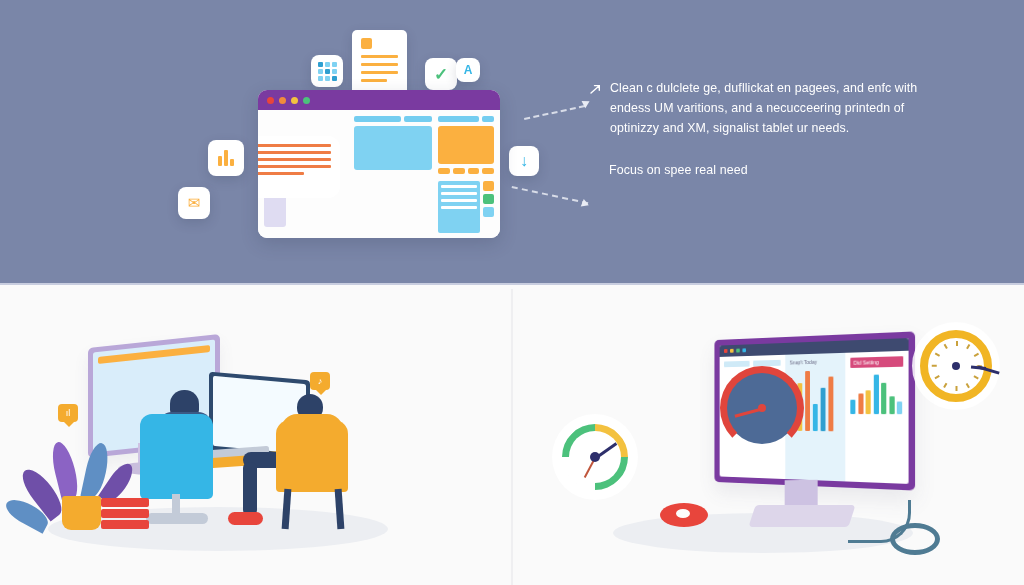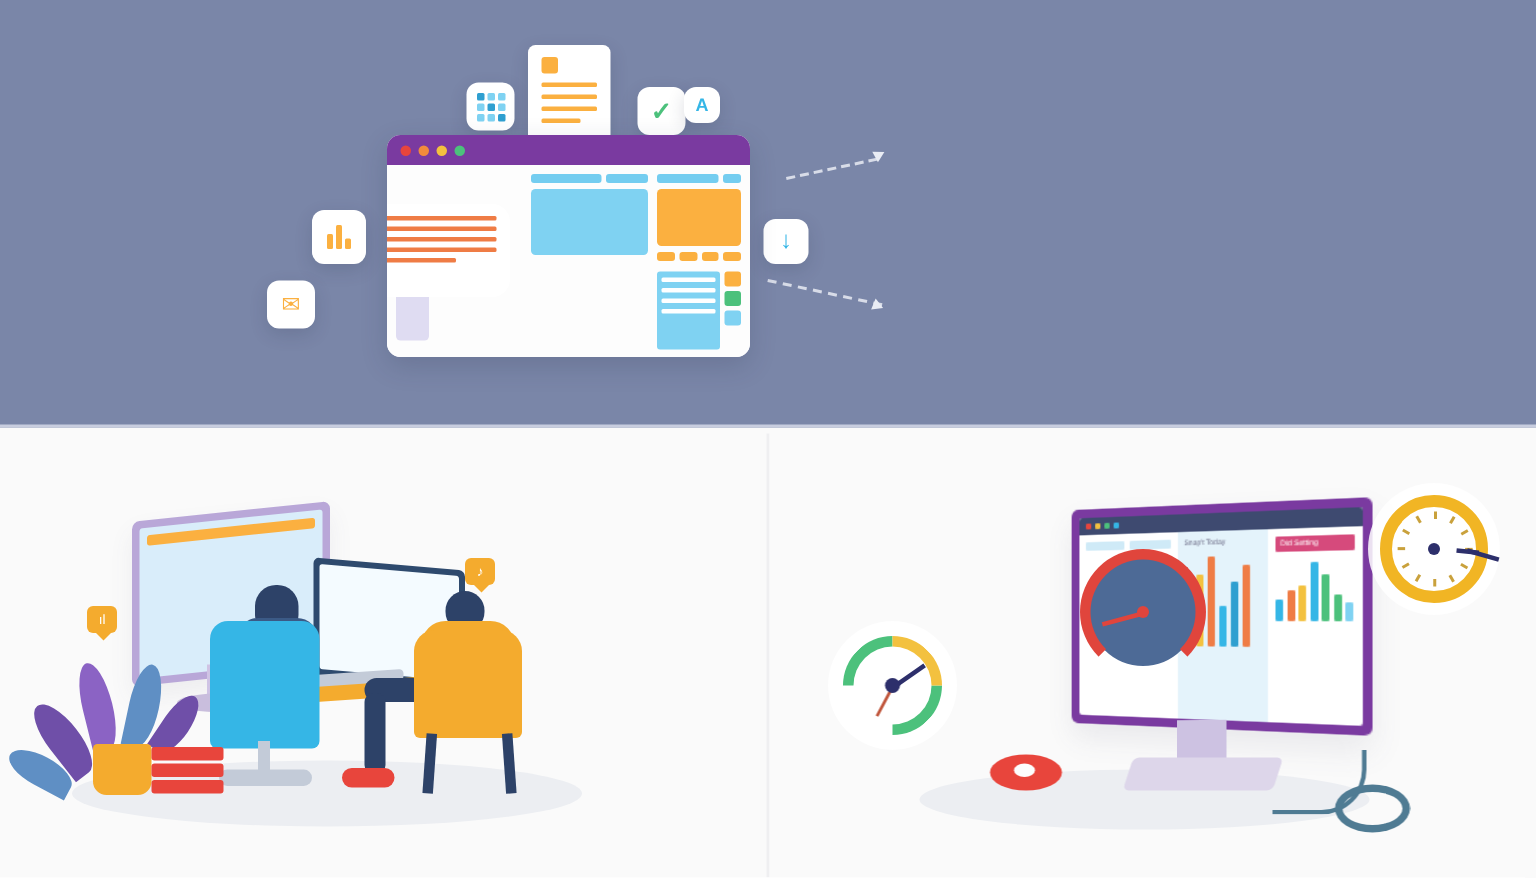--- a/index.html
+++ b/index.html
@@ -273,20 +273,32 @@
           <i style="width:100%"></i>
             <i style="width:100%"></i>
             <i style="width:100%"></i>
             <i style="width:100%"></i>
             <i style="width:64%"></i>
         </div>
       </div>
     </div>
 
     <div class="callout">
+      <div class="co-row">
+        <div class="co-mark">
+          <svg width="11" height="11" viewBox="0 0 11 11" aria-hidden="true">
+              <path d="M1 9 L9 2 M4.5 1.6 L9.3 1.6 L9.3 6.3" stroke="#ffffff" stroke-width="1.4" fill="none" stroke-linecap="round"></path>
+            </svg>
+        </div>
+        <div class="co-text">Clean c dulclete ge, dufllickat en pagees, and enfc with endess UM varitions, and a necucceering printedn of optinizzy and XM, signalist tablet ur needs.</div>
+      </div>
+      <div class="co-row">
+        <div class="co-mark"><span class="co-bullet"></span></div>
+        <div class="co-text">Focus on spee real need</div>
+      </div>
     </div>
 
     <div class="hero-band"></div>
   </div>
 
   <div class="panel panel-l">
     <div class="shadow-ellipse" style="left:48px;top:218px;width:340px;height:44px;"></div>
   </div>
 
   <div class="mon1">

